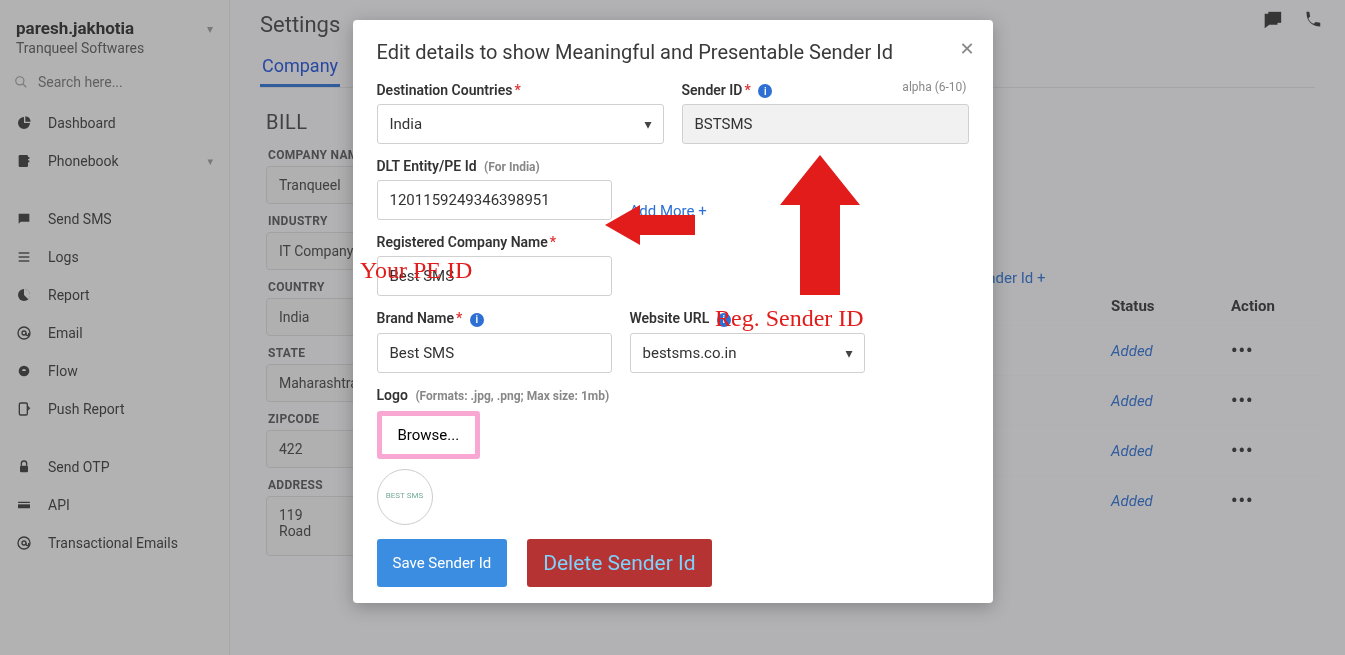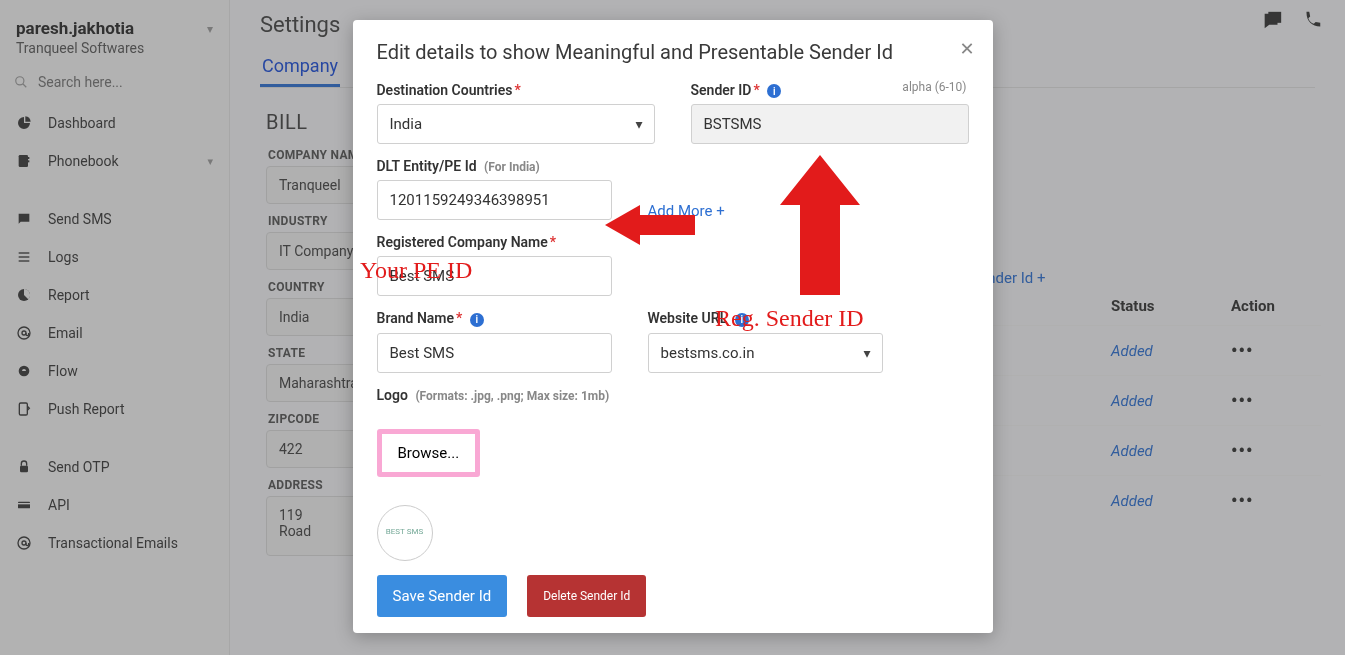--- a/index.html
+++ b/index.html
@@ -42,38 +42,38 @@
 
 
 .topright { position: absolute; top: 10px; right: 22px; display: flex; gap: 18px; }
 .topright .ic { width: 22px; height: 22px; color: #333; cursor: pointer; }
 
 
 .overlay { position: absolute; inset: 0; background: rgba(60,60,60,0.35); display: flex; justify-content: center; align-items: flex-start; padding-top: 20px; }
 .modal { background: #fff; width: 640px; border-radius: 4px; box-shadow: 0 4px 18px rgba(0,0,0,0.25); padding: 20px 24px 16px; position: relative; }
 .modal-title { font-size: 20px; color: #3a3a3a; margin-bottom: 18px; font-weight: 400; }
 .modal-close { position: absolute; top: 18px; right: 18px; color: #888; font-size: 18px; cursor: pointer; }
-.modal-row { display: flex; gap: 36px; margin-bottom: 14px; }
+.modal-row { display: flex; gap: 18px; margin-bottom: 14px; }
 .modal-col { flex: 1; display: flex; flex-direction: column; }
 .mlabel { font-size: 14px; font-weight: 600; color: #333; margin-bottom: 6px; }
 .mlabel .req { color: #d33; margin-left: 2px; }
 .mlabel .hint { font-weight: 700; color: #888; font-size: 12px; margin-left: 4px; }
 .info-ic { display: inline-flex; width: 14px; height: 14px; background: #2d6fd2; color: #fff; border-radius: 50%; font-size: 10px; align-items: center; justify-content: center; margin-left: 4px; vertical-align: middle; }
 .minput, .mselect { border: 1px solid #d0d0d0; border-radius: 3px; padding: 10px 12px; font-size: 15px; color: #333; background: #fff; width: 100%; }
 .minput.readonly { background: #f1f1f1; }
 .mselect { appearance: none; position: relative; }
 .select-wrap { position: relative; }
 .select-wrap::after { content: "▾"; position: absolute; right: 12px; top: 50%; transform: translateY(-50%); color: #444; pointer-events: none; font-size: 14px; }
 .add-more { color: #2d6fd2; font-size: 15px; text-align: left; margin-top: 6px; cursor: pointer; }
 .sender-hint { position: absolute; right: 26px; top: 60px; font-size: 12px; color: #888; }
 .browse-btn { border: 5px solid #f9a8d4; background: #fff; padding: 10px 16px; font-size: 15px; border-radius: 3px; cursor: pointer; width: fit-content; }
 .logo-circ { width: 56px; height: 56px; border-radius: 50%; border: 1px solid #ccc; margin-top: 8px; display: flex; align-items: center; justify-content: center; font-size: 8px; color: #7a9; text-align: center; line-height: 1.1; }
 .modal-actions { display: flex; gap: 20px; margin-top: 14px; }
 .btn-primary { background: #3a8de0; color: #fff; border: none; padding: 12px 16px; font-size: 15px; border-radius: 3px; cursor: pointer; }
-.btn-danger { background: #b63333; color: #ffffff; border: none; padding: 12px 16px; font-size: 12px; border-radius: 3px; cursor: pointer; }
+.btn-danger { background: #b63333; color: #7dd3fc; border: none; padding: 12px 16px; font-size: 21px; border-radius: 3px; cursor: pointer; }
 .small-col { width: 235px; flex: 0 0 235px; }
 
 
 .annot { position: absolute; color: #e21b1b; font-family: Georgia, serif; pointer-events: none; }
 .annot-label { font-size: 24px; }
 .arrow-left { position: absolute; }
 .arrow-up { position: absolute; }
 
 svg { display: block; }
 </style>
@@ -335,21 +335,21 @@
           <div class="mlabel">
             <span>Website URL</span>
             <span class="info-ic">i</span>
           </div>
           <div class="select-wrap">
             <div class="minput mselect">bestsms.co.in</div>
           </div>
         </div>
       </div>
 
-      <div class="modal-row" style="flex-direction:column; gap:20px;">
+      <div class="modal-row" style="flex-direction:column; gap:2px;">
         <div class="mlabel">
           <span>Logo</span>
           <span class="hint">(Formats: .jpg, .png; Max size: 1mb)</span>
         </div>
         <button class="browse-btn">Browse...</button>
         <div class="logo-circ">
           <span>BEST SMS</span>
         </div>
       </div>
 

